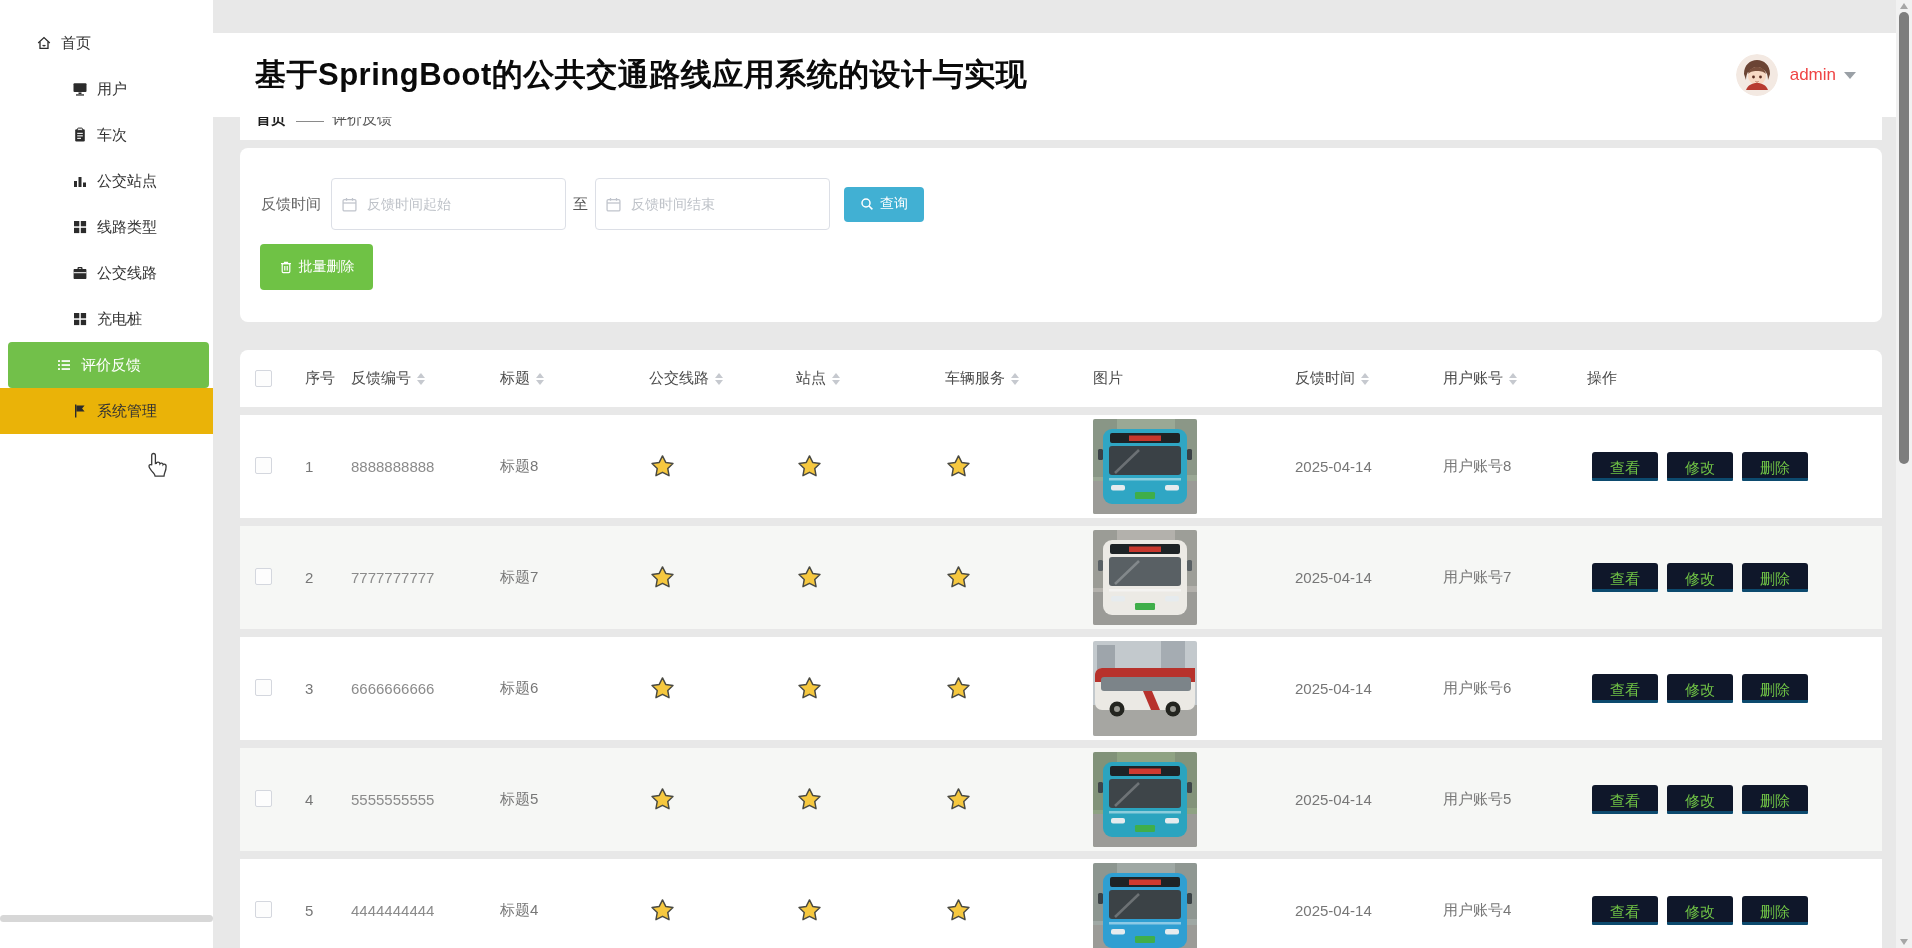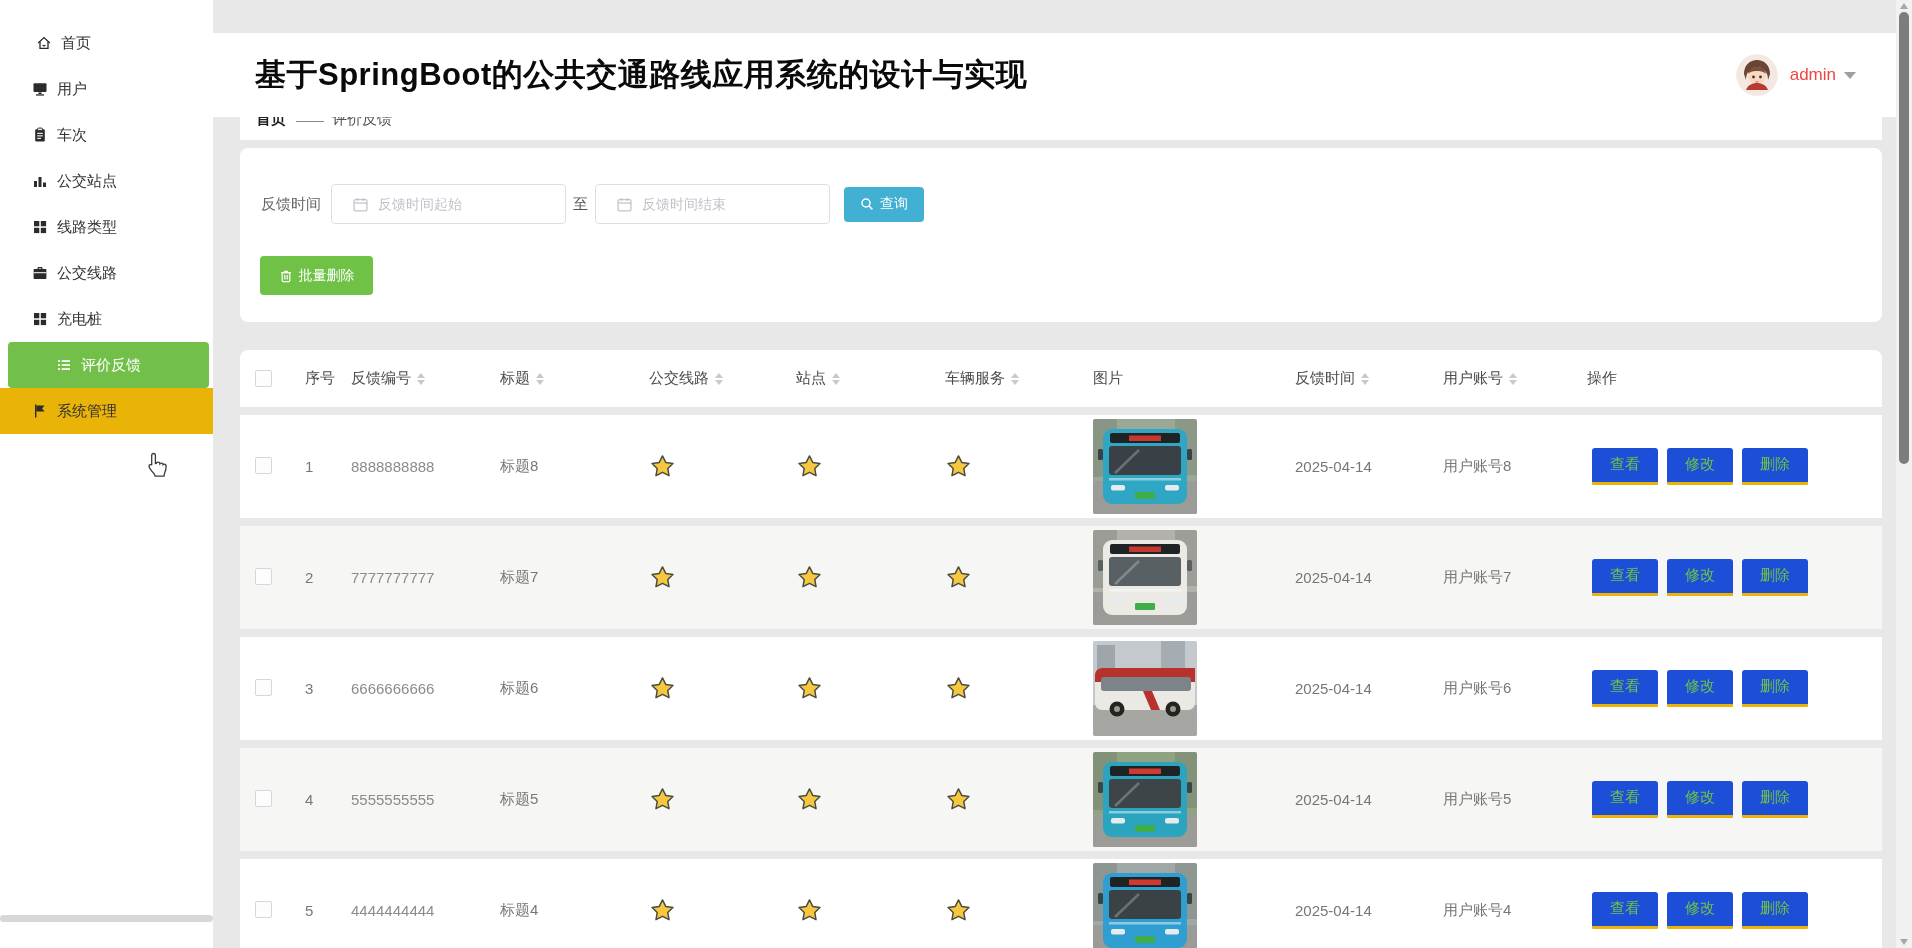--- a/index.html
+++ b/index.html
@@ -4,21 +4,21 @@
 <style>
   html,body{margin:0;padding:0;}
   body{font-family:"Liberation Sans","DejaVu Sans",sans-serif;background:#e8e8e8;}
   #app{position:relative;width:1912px;height:948px;overflow:hidden;background:#e8e8e8;}
 
   
   .sidebar{position:absolute;left:0;top:0;width:213px;height:948px;background:#fff;z-index:3;}
   .nav{padding-top:20px;}
   .nav-item{height:46px;display:flex;align-items:center;font-size:15px;color:#333;cursor:pointer;}
   .nav-item.top{padding-left:36px;}
-  .nav-item.sub{padding-left:32px;}
+  .nav-item.sub{padding-left:72px;}
   .nav-item .nicon{width:16px;height:16px;margin-right:9px;color:#2b2b2b;flex:0 0 16px;display:inline-flex;}
   .nav-item .nicon svg{width:100%;height:100%;}
   .nav-item.active{background:#72c04a;color:#fff;margin:0 4px 0 8px;padding-left:48px;border-radius:4px;}
   .nav-item.active .nicon{color:#fff;}
   .nav-item.hovered{background:#eab308;}
   .side-divider{position:absolute;left:0;top:915px;width:213px;height:7px;border-radius:4px;background:#d7d7d7;}
 
   
   .topbar{position:absolute;left:213px;top:0;width:1683px;height:84px;background:#fff;display:flex;align-items:center;justify-content:space-between;z-index:2;margin-top:33px;}
   .page-title{margin-left:42px;font-size:31px;font-weight:800;color:#0a0a0a;letter-spacing:.5px;white-space:nowrap;}
@@ -30,49 +30,49 @@
   
   .breadcrumb{position:absolute;left:240px;top:98px;width:1642px;height:42px;background:#fff;display:flex;align-items:center;font-size:15px;}
   .bc-home{margin-left:16px;font-weight:bold;color:#1c1c1c;cursor:pointer;}
   .bc-sep{margin:0 10px;color:#8a8a8a;letter-spacing:-2px;}
   .bc-cur{color:#555;}
 
   
   .filter-card{position:absolute;left:240px;top:148px;width:1642px;height:174px;background:#fff;border-radius:8px;}
   .filter-row{position:absolute;left:21px;top:38px;display:flex;align-items:center;height:36px;}
   .f-label{font-size:15px;color:#666;margin-right:10px;}
-  .date-input{display:flex;align-items:center;width:235px;height:40px;border:1px solid #dcdfe6;border-radius:4px;background:#fff;box-sizing:border-box;padding:0 21px;}
+  .date-input{display:flex;align-items:center;width:235px;height:52px;border:1px solid #dcdfe6;border-radius:4px;background:#fff;box-sizing:border-box;padding:0 10px;}
   .date-input svg{width:15px;height:15px;margin-right:8px;flex:0 0 15px;}
   .date-input input{border:none;outline:none;width:100%;font-size:14px;color:#606266;font-family:inherit;background:transparent;}
   .date-input input::placeholder{color:#bfc3c9;}
   .to-label{margin:0 7px;font-size:15px;color:#555;}
   .btn{display:inline-flex;align-items:center;justify-content:center;border:none;border-radius:4px;color:#fff;font-size:14px;cursor:pointer;font-family:inherit;text-align:right;}
   .btn svg{margin-right:6px;}
   .btn-query{margin-left:14px;width:80px;height:35px;background:#41b0d3;}
-  .btn-delete{position:absolute;left:20px;top:108px;width:113px;height:39px;background:#6fc245;}
+  .btn-delete{position:absolute;left:20px;top:96px;width:113px;height:46px;background:#6fc245;}
 
   
   .table-card{position:absolute;left:240px;top:350px;width:1642px;height:598px;}
   .tgrid{display:grid;grid-template-columns:50px 61px 149px 149px 147px 149px 148px 202px 148px 144px 295px;align-items:center;}
   .thead{background:#fff;height:57px;border-radius:8px 8px 0 0;font-size:15px;color:#4b4b4b;}
   .trow{height:103px;margin-top:8px;font-size:15px;color:#777;}
   .trow.odd{background:#fff;}
   .trow.even{background:#f6f7f5;}
   .pl15{padding-left:15px;}
   .cbx{display:inline-block;width:15px;height:15px;border:1px solid #d4d7de;border-radius:2px;background:#fdfdfd;cursor:pointer;}
   .th{display:flex;align-items:center;}
   .sort{display:inline-flex;flex-direction:column;margin-left:6px;cursor:pointer;}
   .sort i{display:block;width:0;height:0;border-left:4px solid transparent;border-right:4px solid transparent;}
   .sort .cu{border-bottom:5px solid #c6c9cf;margin-bottom:2px;}
   .sort .cd{border-top:5px solid #c6c9cf;}
   .num{color:#8b8b8b;}
   .star svg{width:27px;height:27px;display:block;}
   .busimg{width:104px;height:95px;border-radius:2px;display:block;cursor:pointer;}
   .ops{padding-left:5px;display:flex;}
-  .op{display:inline-block;width:66px;text-align:center;color:#6fc245;font-size:15px;background:#1d4ed8;padding:7px 0 8px;border-bottom:3px solid #eab308;border-radius:3px 3px 1px 1px;margin-right:9px;cursor:pointer;}
+  .op{display:inline-block;width:66px;text-align:center;color:#6fc245;font-size:15px;background:#0f172a;padding:7px 0 0;border-bottom:3px solid #0c4a6e;border-radius:3px 3px 1px 1px;margin-right:9px;cursor:pointer;}
 
   
   .vscroll{position:absolute;right:0;top:0;width:16px;height:948px;background:#f1f1f1;z-index:5;}
   .vthumb{position:absolute;left:3px;top:12px;width:10px;height:452px;background:#7d7d7d;border-radius:6px;cursor:pointer;}
   .varrow{position:absolute;left:4px;width:0;height:0;border-left:4px solid transparent;border-right:4px solid transparent;cursor:pointer;}
   .varrow.up{top:3px;border-bottom:6px solid #a6a6a6;}
   .varrow.down{bottom:3px;border-top:6px solid #a6a6a6;}
 
   
   .cursor{position:absolute;left:146px;top:452px;z-index:9;pointer-events:none;}

